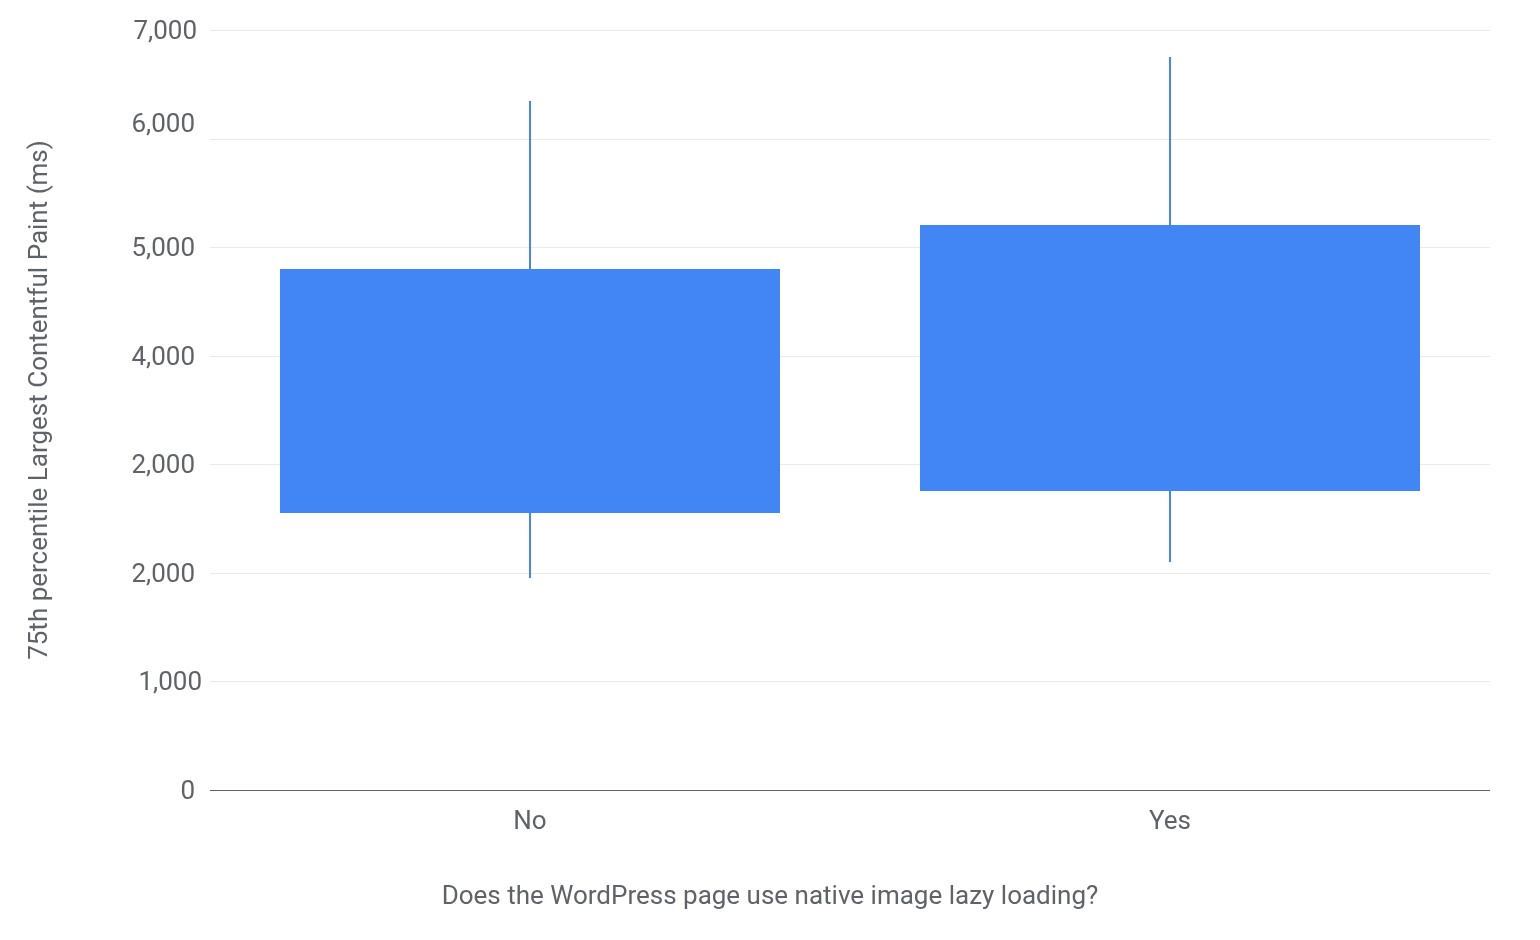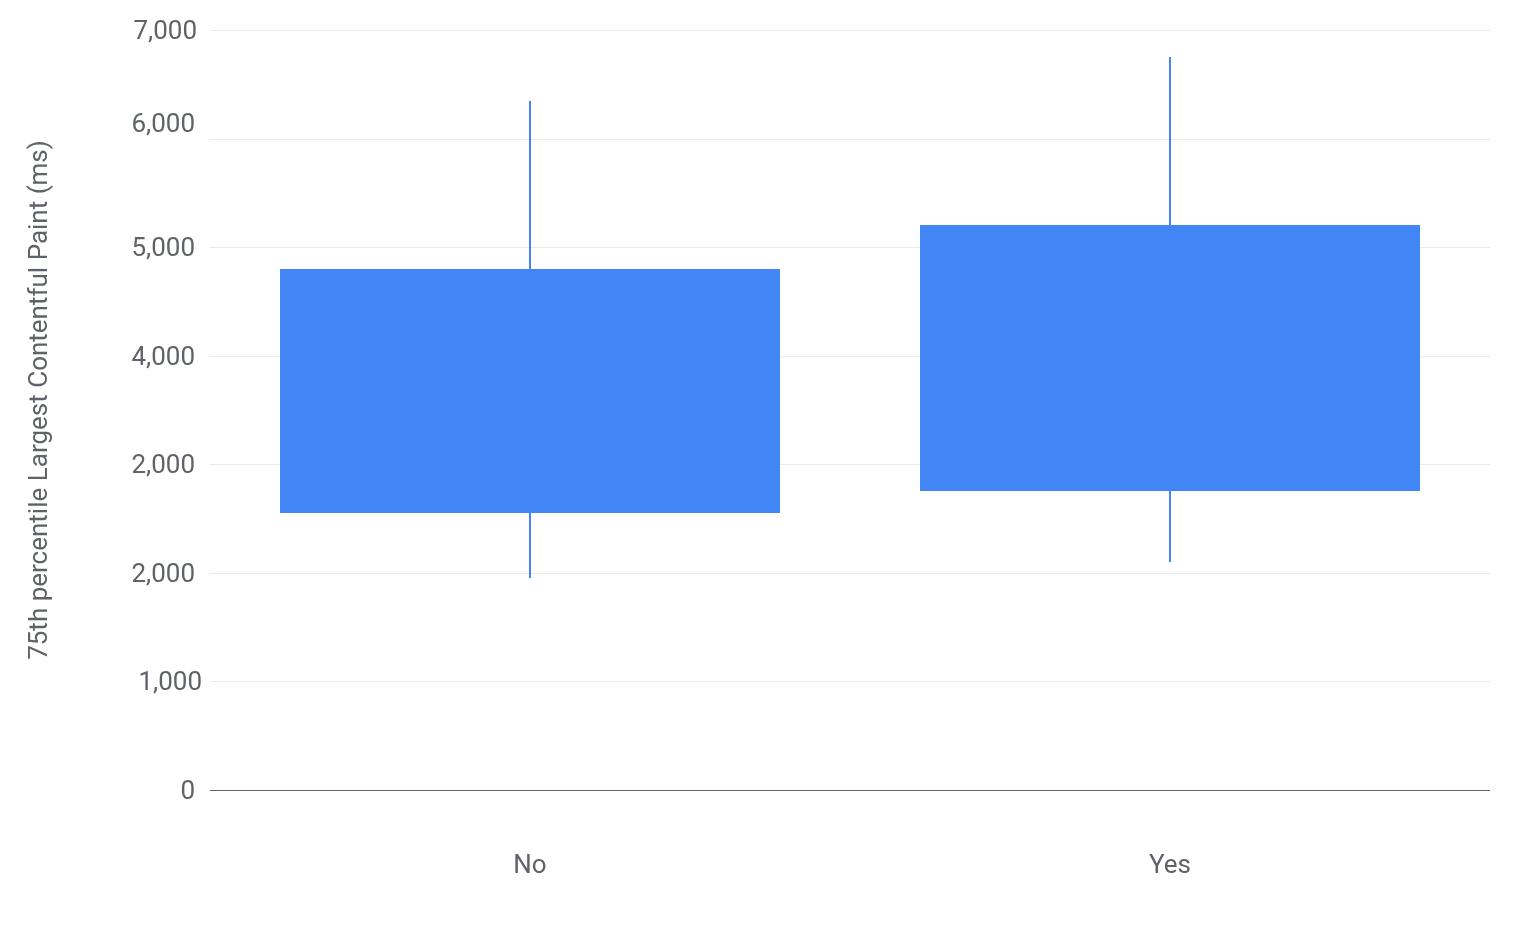--- a/index.html
+++ b/index.html
@@ -63,38 +63,38 @@
     font-size: 26px;
     color: #5f6368;
     transform: translateY(-50%);
   }
   .x-tick-label {
     position: absolute;
     top: 805px;
     font-size: 26px;
     color: #5f6368;
     transform: translateX(-50%);
-    margin-top: 44px;
   }
   .box {
     position: absolute;
     background: #4285f4;
   }
   .whisker {
     position: absolute;
     width: 2px;
     background: #4285f4;
   }
 </style>
 </head>
 <body>
 
 <div class="chart-wrap">
 
   <div class="y-axis-title">75th percentile Largest Contentful Paint (ms)</div>
+  <div class="x-axis-title">Does the WordPress page use native image lazy loading?</div>
 
   <div class="plot" id="plot">
       <div class="gridline" style="top: 651.429px;"></div>
       <div class="gridline" style="top: 542.857px;"></div>
       <div class="gridline" style="top: 434.286px;"></div>
       <div class="gridline" style="top: 325.714px;"></div>
       <div class="gridline" style="top: 217.143px;"></div>
       <div class="gridline" style="top: 108.571px;"></div>
       <div class="gridline" style="top: 0px;"></div>
       <div class="axis-line" style="left: 0px; top: 760px; width: 1280px; height: 1px;"></div>

